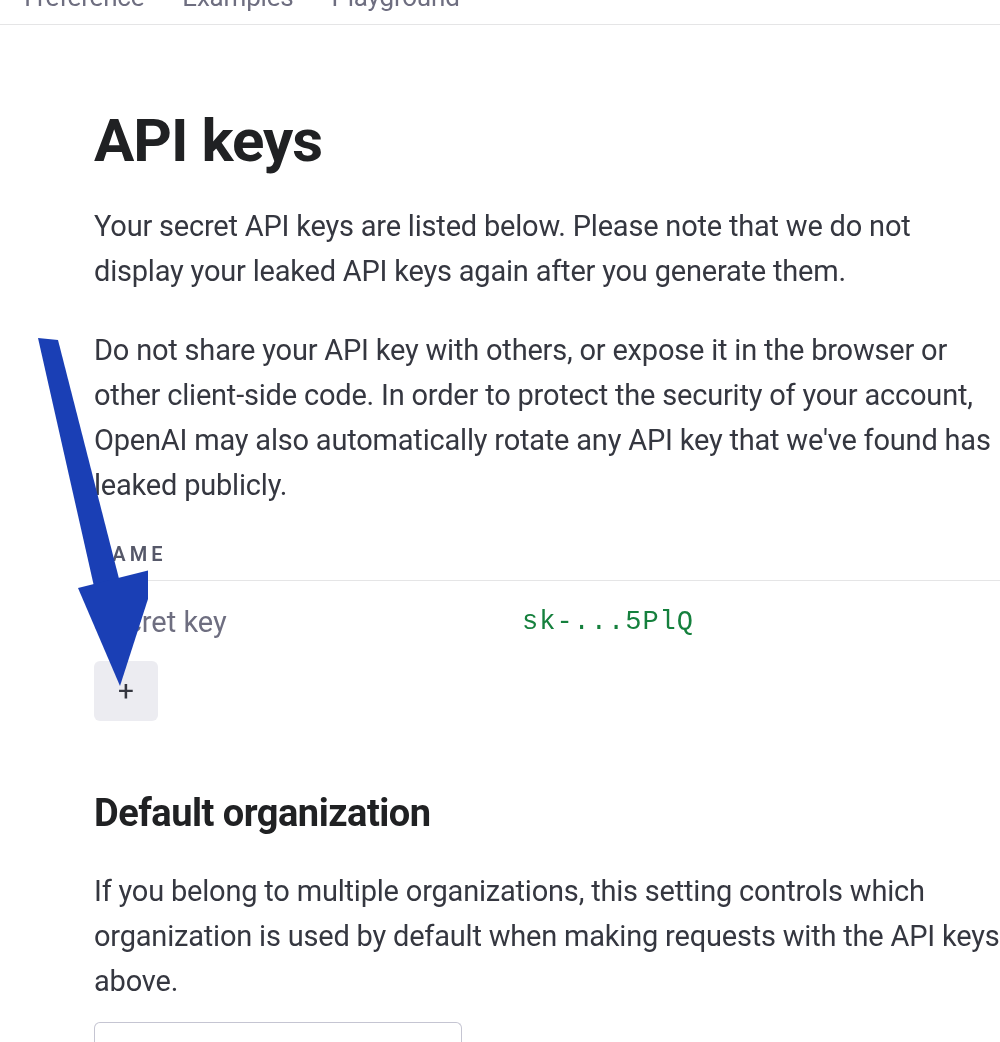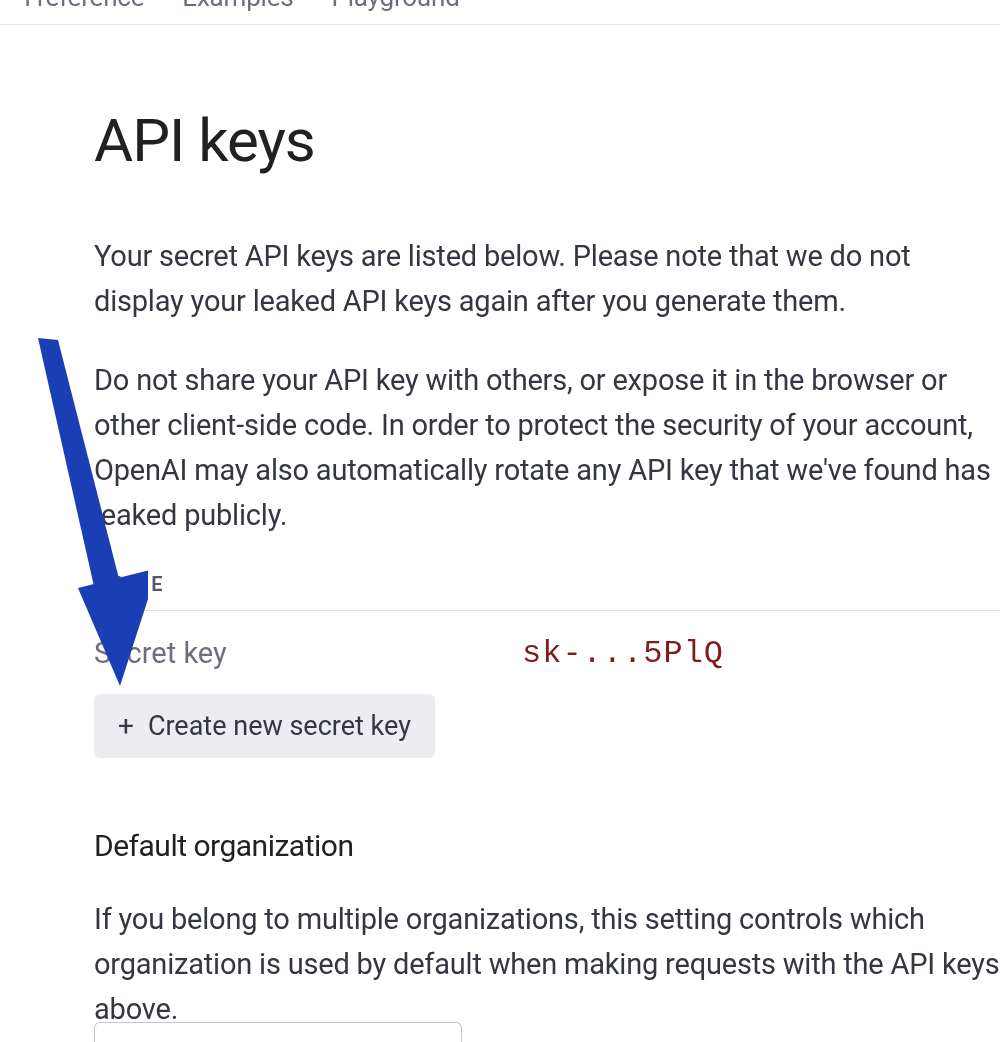--- a/index.html
+++ b/index.html
@@ -28,24 +28,24 @@
       color: #6e6e80;
       font-weight: 400;
       cursor: pointer;
       letter-spacing: -0.2px;
     }
     .content {
       padding: 80px 0 0 94px;
     }
     .page-title {
       font-size: 60px;
-      font-weight: 400;
+      font-weight: 700;
       color: #202123;
       letter-spacing: -1px;
-      margin-bottom: 58px;
+      margin-bottom: 28px;
     }
     .body-text {
       font-size: 29px;
       line-height: 1.55;
       color: #353740;
       margin-bottom: 34px;
       letter-spacing: -0.2px;
     }
     .keys-table {
       width: 100%;
@@ -76,22 +76,22 @@
       align-items: center;
     }
     .table-cell-name {
       font-size: 29px;
       color: #6e6e80;
       width: 428px;
       flex-shrink: 0;
     }
     .table-cell-key {
       font-family: "SFMono-Regular", Consolas, "Liberation Mono", Menlo, monospace;
-      font-size: 32px;
-      color: #7f1d1d;
+      font-size: 27px;
+      color: #15803d;
       letter-spacing: 1px;
     }
     .create-button {
       display: inline-flex;
       align-items: center;
       gap: 14px;
       background: #ececf1;
       border: none;
       border-radius: 6px;
       padding: 16px 24px;
@@ -100,22 +100,22 @@
       cursor: pointer;
       font-family: inherit;
       margin-top: 0;
     }
     .plus-icon {
       font-size: 28px;
       font-weight: 400;
       line-height: 1;
     }
     .section-title {
-      font-size: 30px;
-      font-weight: 400;
+      font-size: 38px;
+      font-weight: 700;
       color: #202123;
       margin-top: 70px;
       margin-bottom: 34px;
       letter-spacing: -0.5px;
     }
     .arrow-annotation {
       position: absolute;
       top: 338px;
       left: 28px;
       pointer-events: none;
@@ -155,21 +155,20 @@
       <div class="table-header-cell col-name">NAME</div>
     </div>
     <div class="table-row">
       <div class="table-cell-name col-name">Secret key</div>
       <div class="table-cell-key col-key">sk-...5PlQ</div>
     </div>
   </div>
 
   <button class="create-button">
     <span class="plus-icon">+</span>
-    <span>Create new secret key</span>
   </button>
 
   <h2 class="section-title">Default organization</h2>
 
   <p class="body-text">If you belong to multiple organizations, this setting controls which organization is used by default when making requests with the API keys above.</p>
 
 </div>
 
 <div class="select-stub"></div>
 

